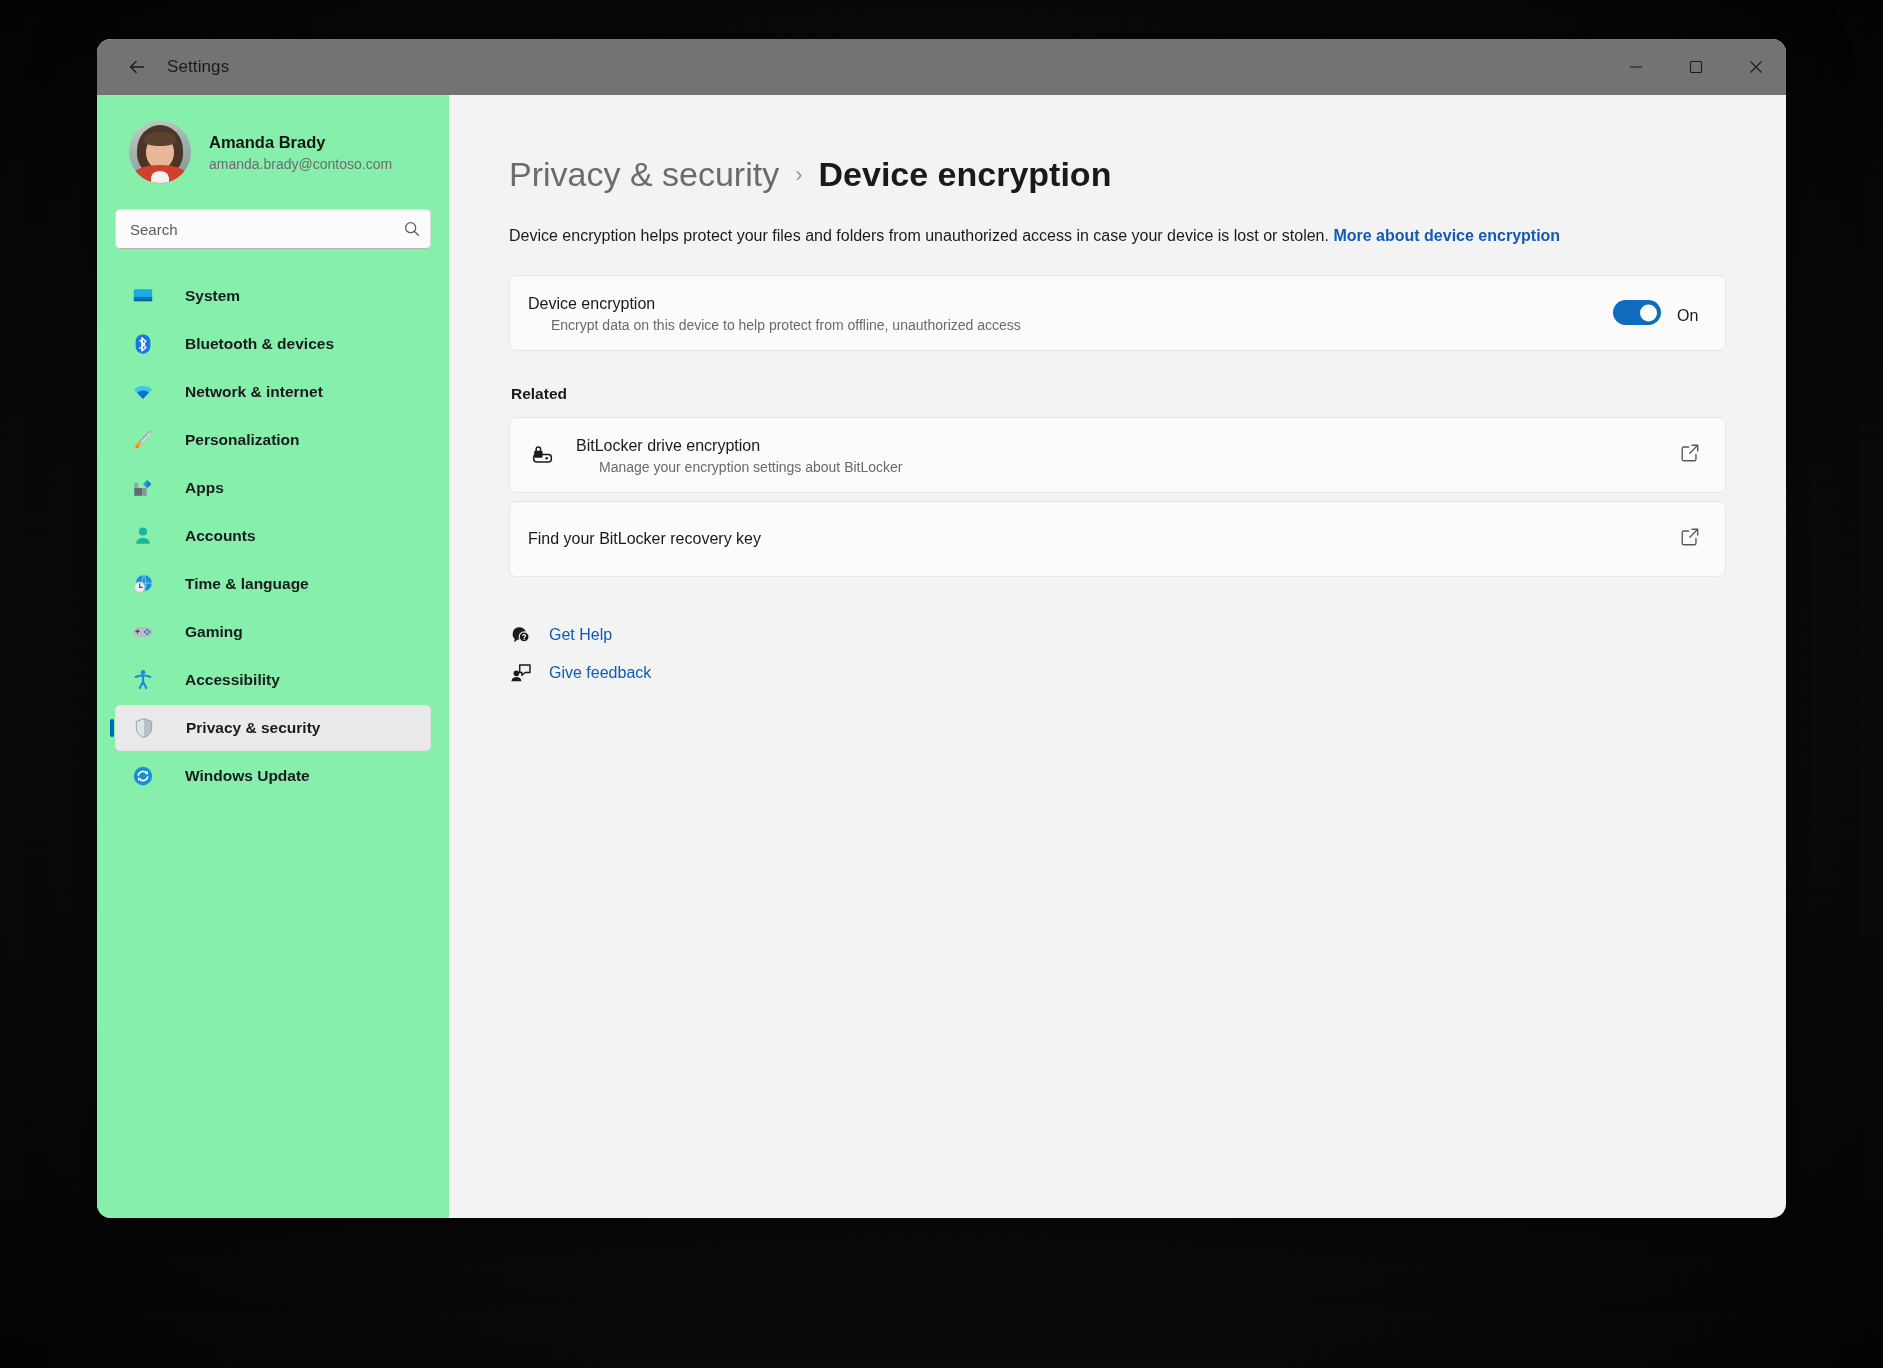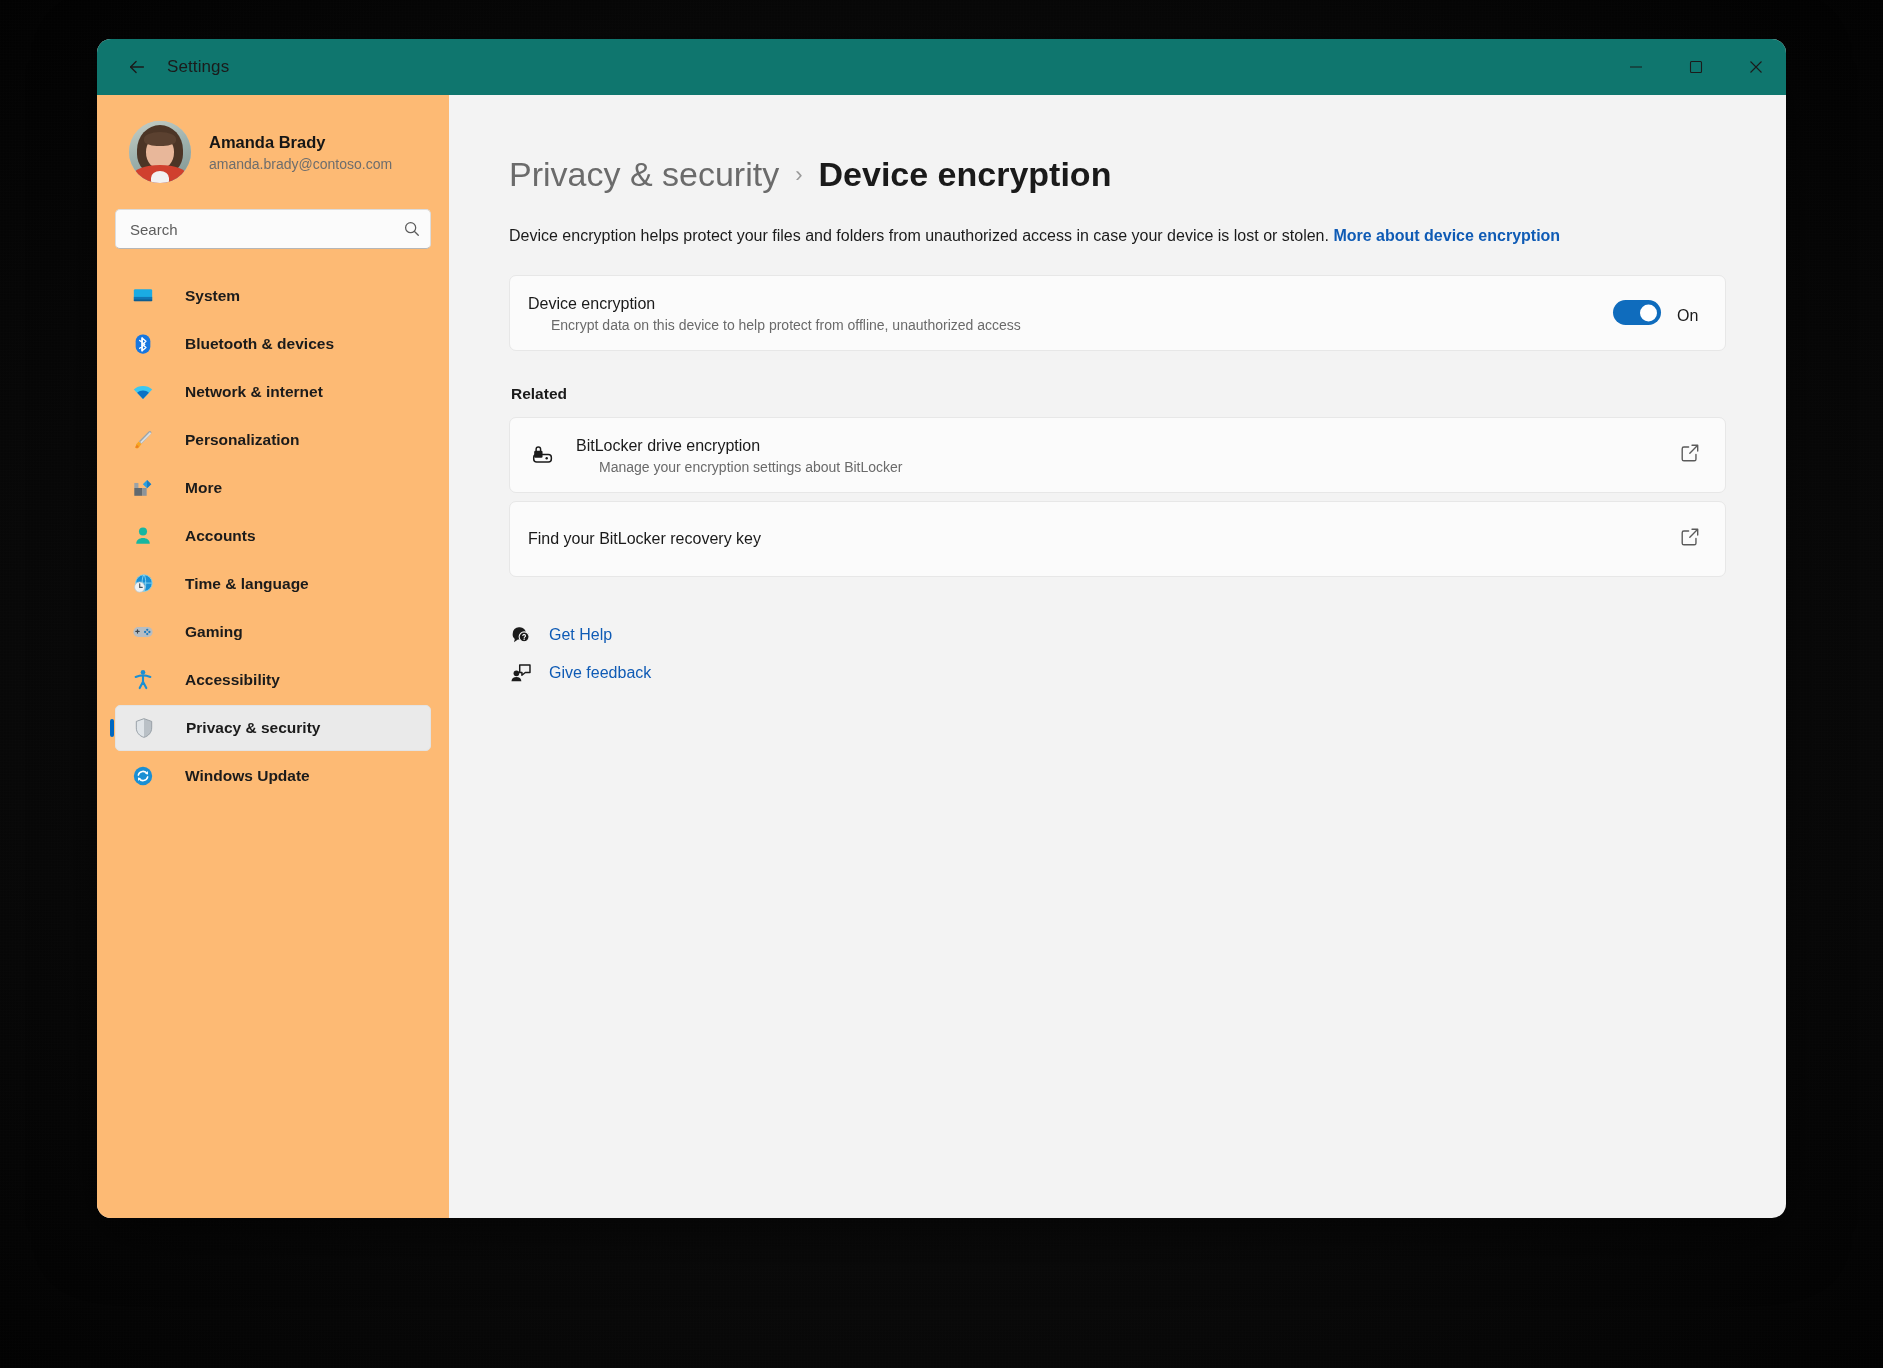--- a/index.html
+++ b/index.html
@@ -41,21 +41,21 @@
     flex-direction: column;
     box-shadow: 0 18px 60px rgba(0,0,0,.55);
   }
 
   
   .titlebar {
     height: 56px;
     flex: 0 0 56px;
     display: flex;
     align-items: center;
-    background: #0f766e;
+    background: #737373;
   }
   .back-btn {
     width: 44px; height: 36px;
     margin-left: 18px;
     display: flex; align-items: center; justify-content: center;
     border-radius: 5px;
     cursor: pointer;
   }
   .title-text {
     margin-left: 8px;
@@ -75,21 +75,21 @@
   }
 
   
   .body-split { flex: 1; display: flex; min-height: 0; }
 
   
   .sidebar {
     width: 352px;
     flex: 0 0 352px;
     padding: 0 18px 0 18px;
-    background: #fdba74;
+    background: #86efac;
     overflow: hidden;
   }
   .profile {
     display: flex;
     align-items: center;
     gap: 18px;
     padding: 26px 0 18px 14px;
   }
   .avatar {
     width: 62px; height: 62px;
@@ -398,21 +398,21 @@
         <div class="navitem">
           <span class="icon">
             <svg width="22" height="22" viewBox="0 0 24 24">
               <rect x="2.5" y="12" width="8.5" height="8.5" fill="#61696f"></rect>
               <rect x="2.5" y="6.5" width="4.5" height="5.5" fill="#9aa2a8"></rect>
               <rect x="11" y="12" width="5" height="8.5" fill="#8c949a"></rect>
               <path d="M16.4 3.2l4.6 4.6-4.6 4.6-4.6-4.6z" fill="#2a9fe0"></path>
               <path d="M16.4 3.2l4.6 4.6-4.6 4.6z" fill="#1d7cc0"></path>
             </svg>
           </span>
-          <span class="label">More</span>
+          <span class="label">Apps</span>
         </div>
 
         <div class="navitem">
           <span class="icon">
             <svg width="22" height="22" viewBox="0 0 24 24">
               <circle cx="12" cy="7" r="4.4" fill="#17b6a0"></circle>
               <path d="M4.6 20.4c0-4 3.3-6.3 7.4-6.3s7.4 2.3 7.4 6.3H4.6z" fill="#17b6a0"></path>
             </svg>
           </span>
           <span class="label">Accounts</span>

